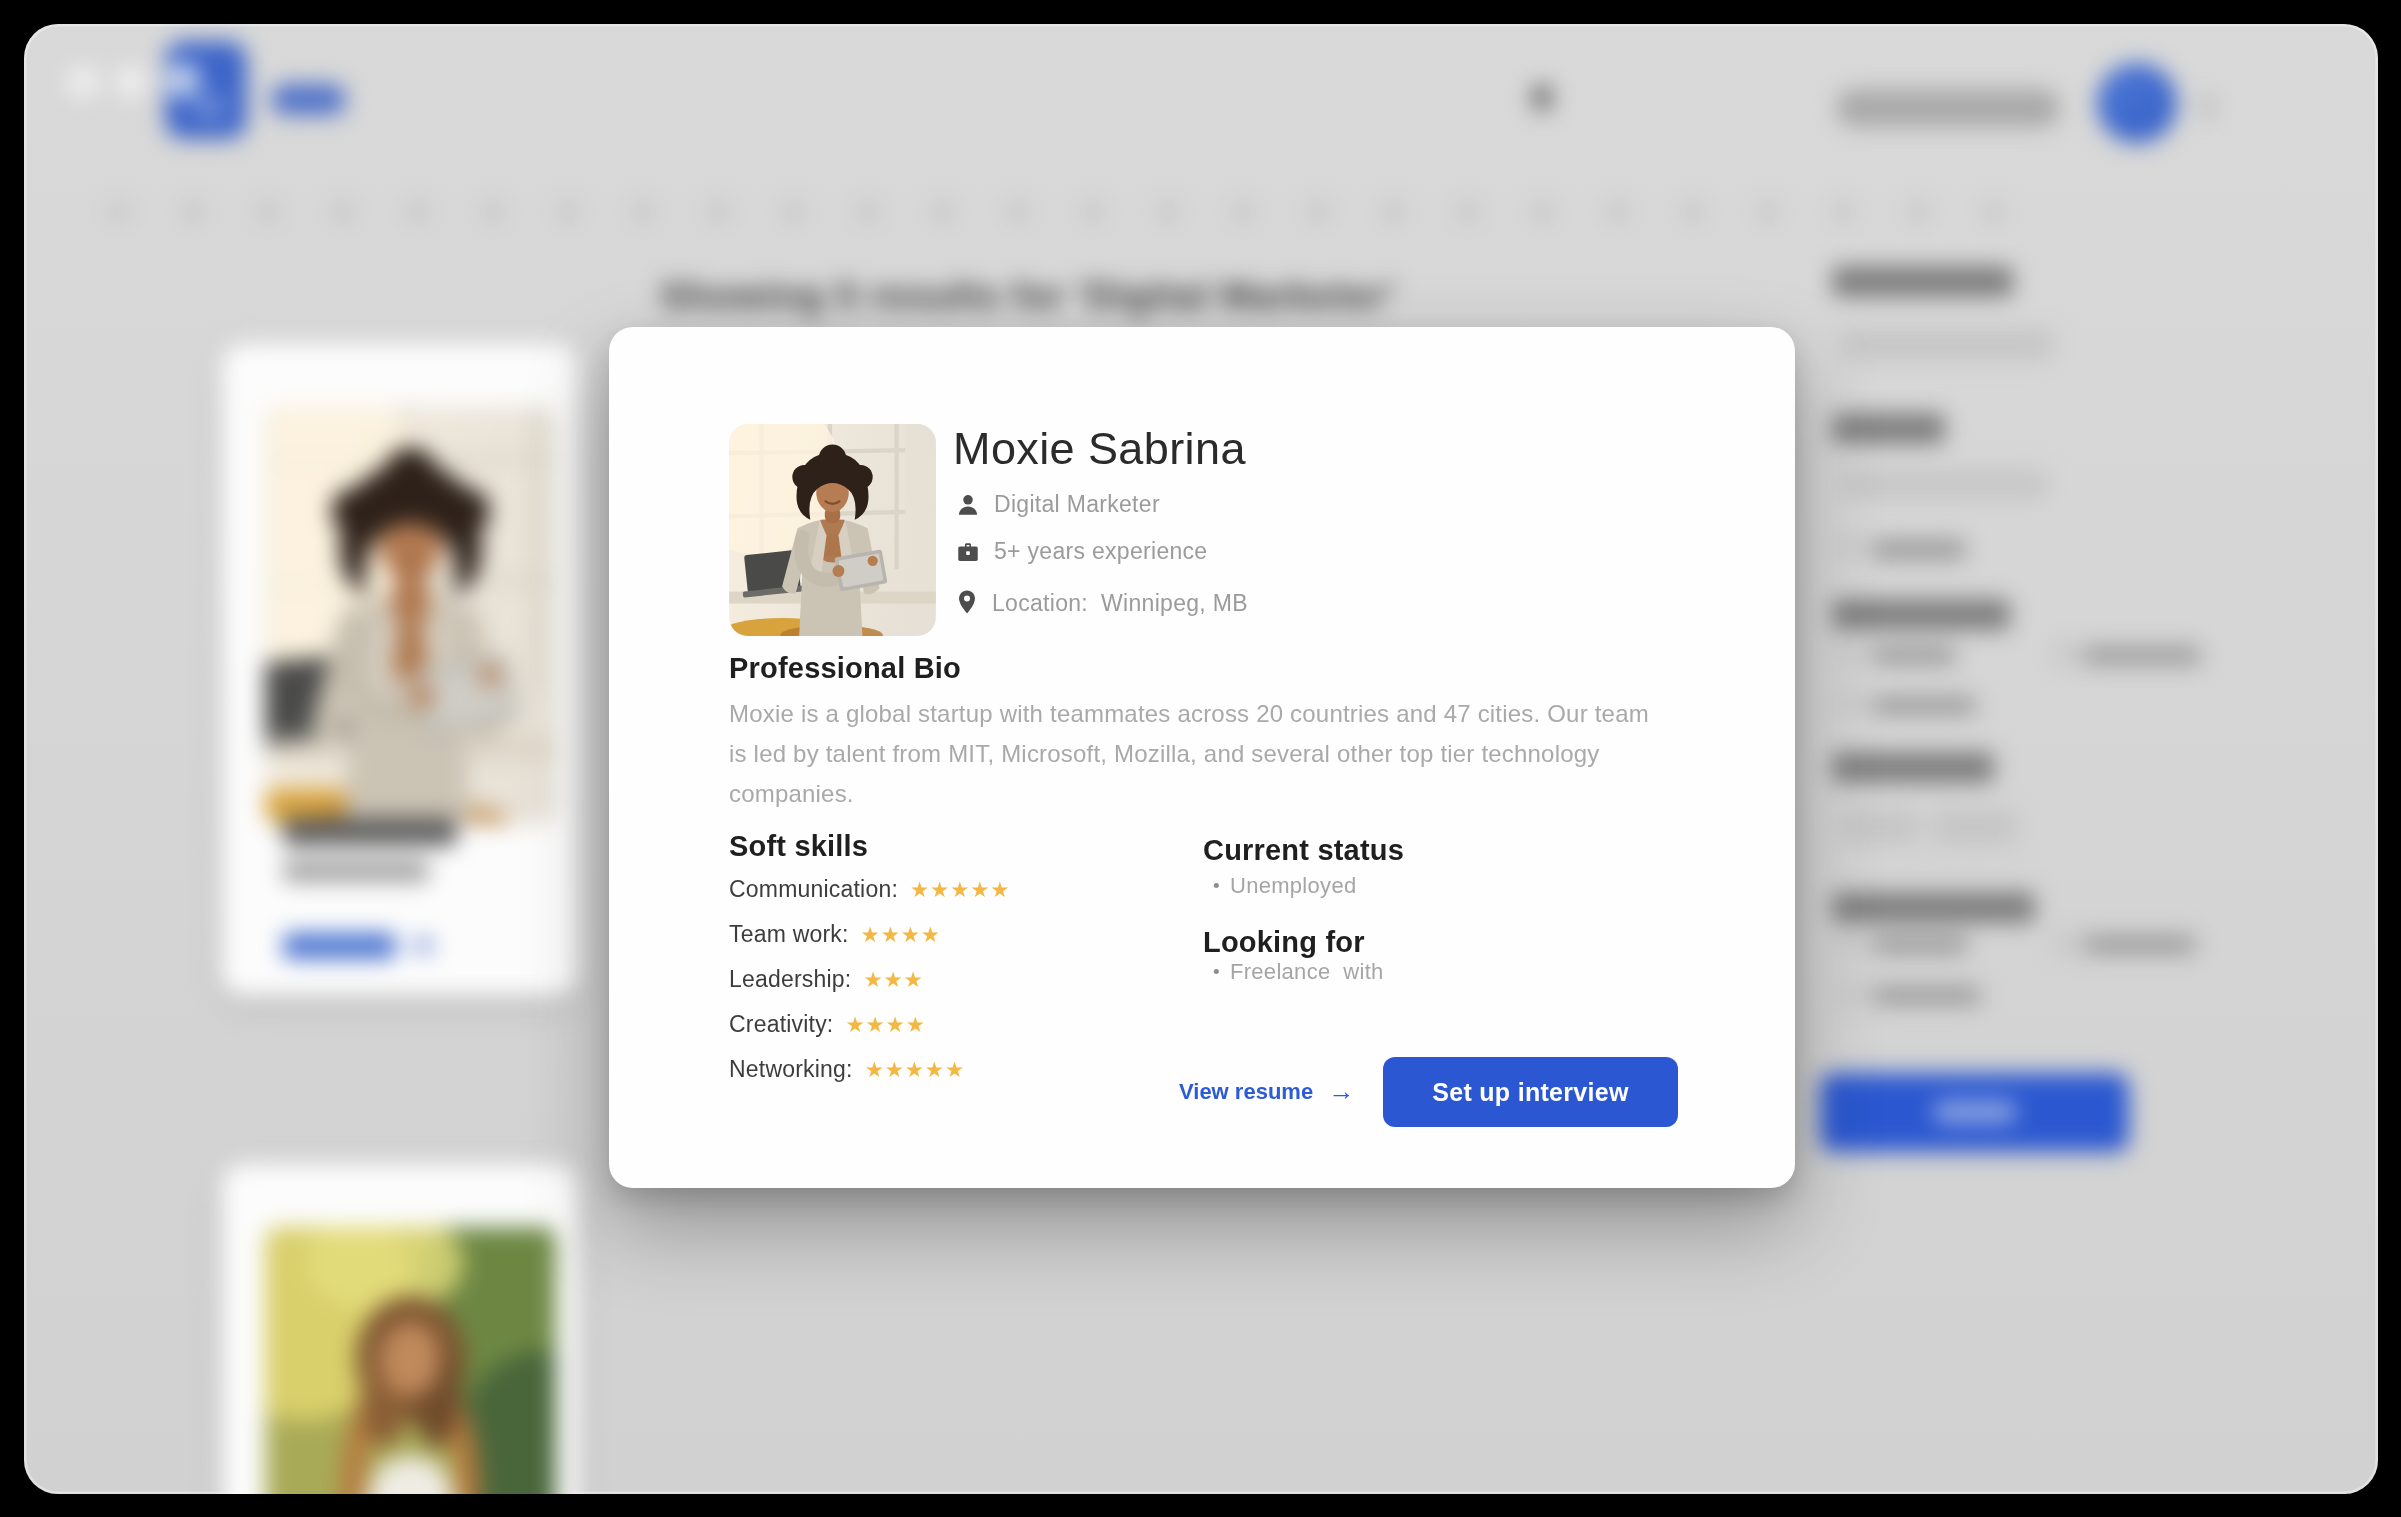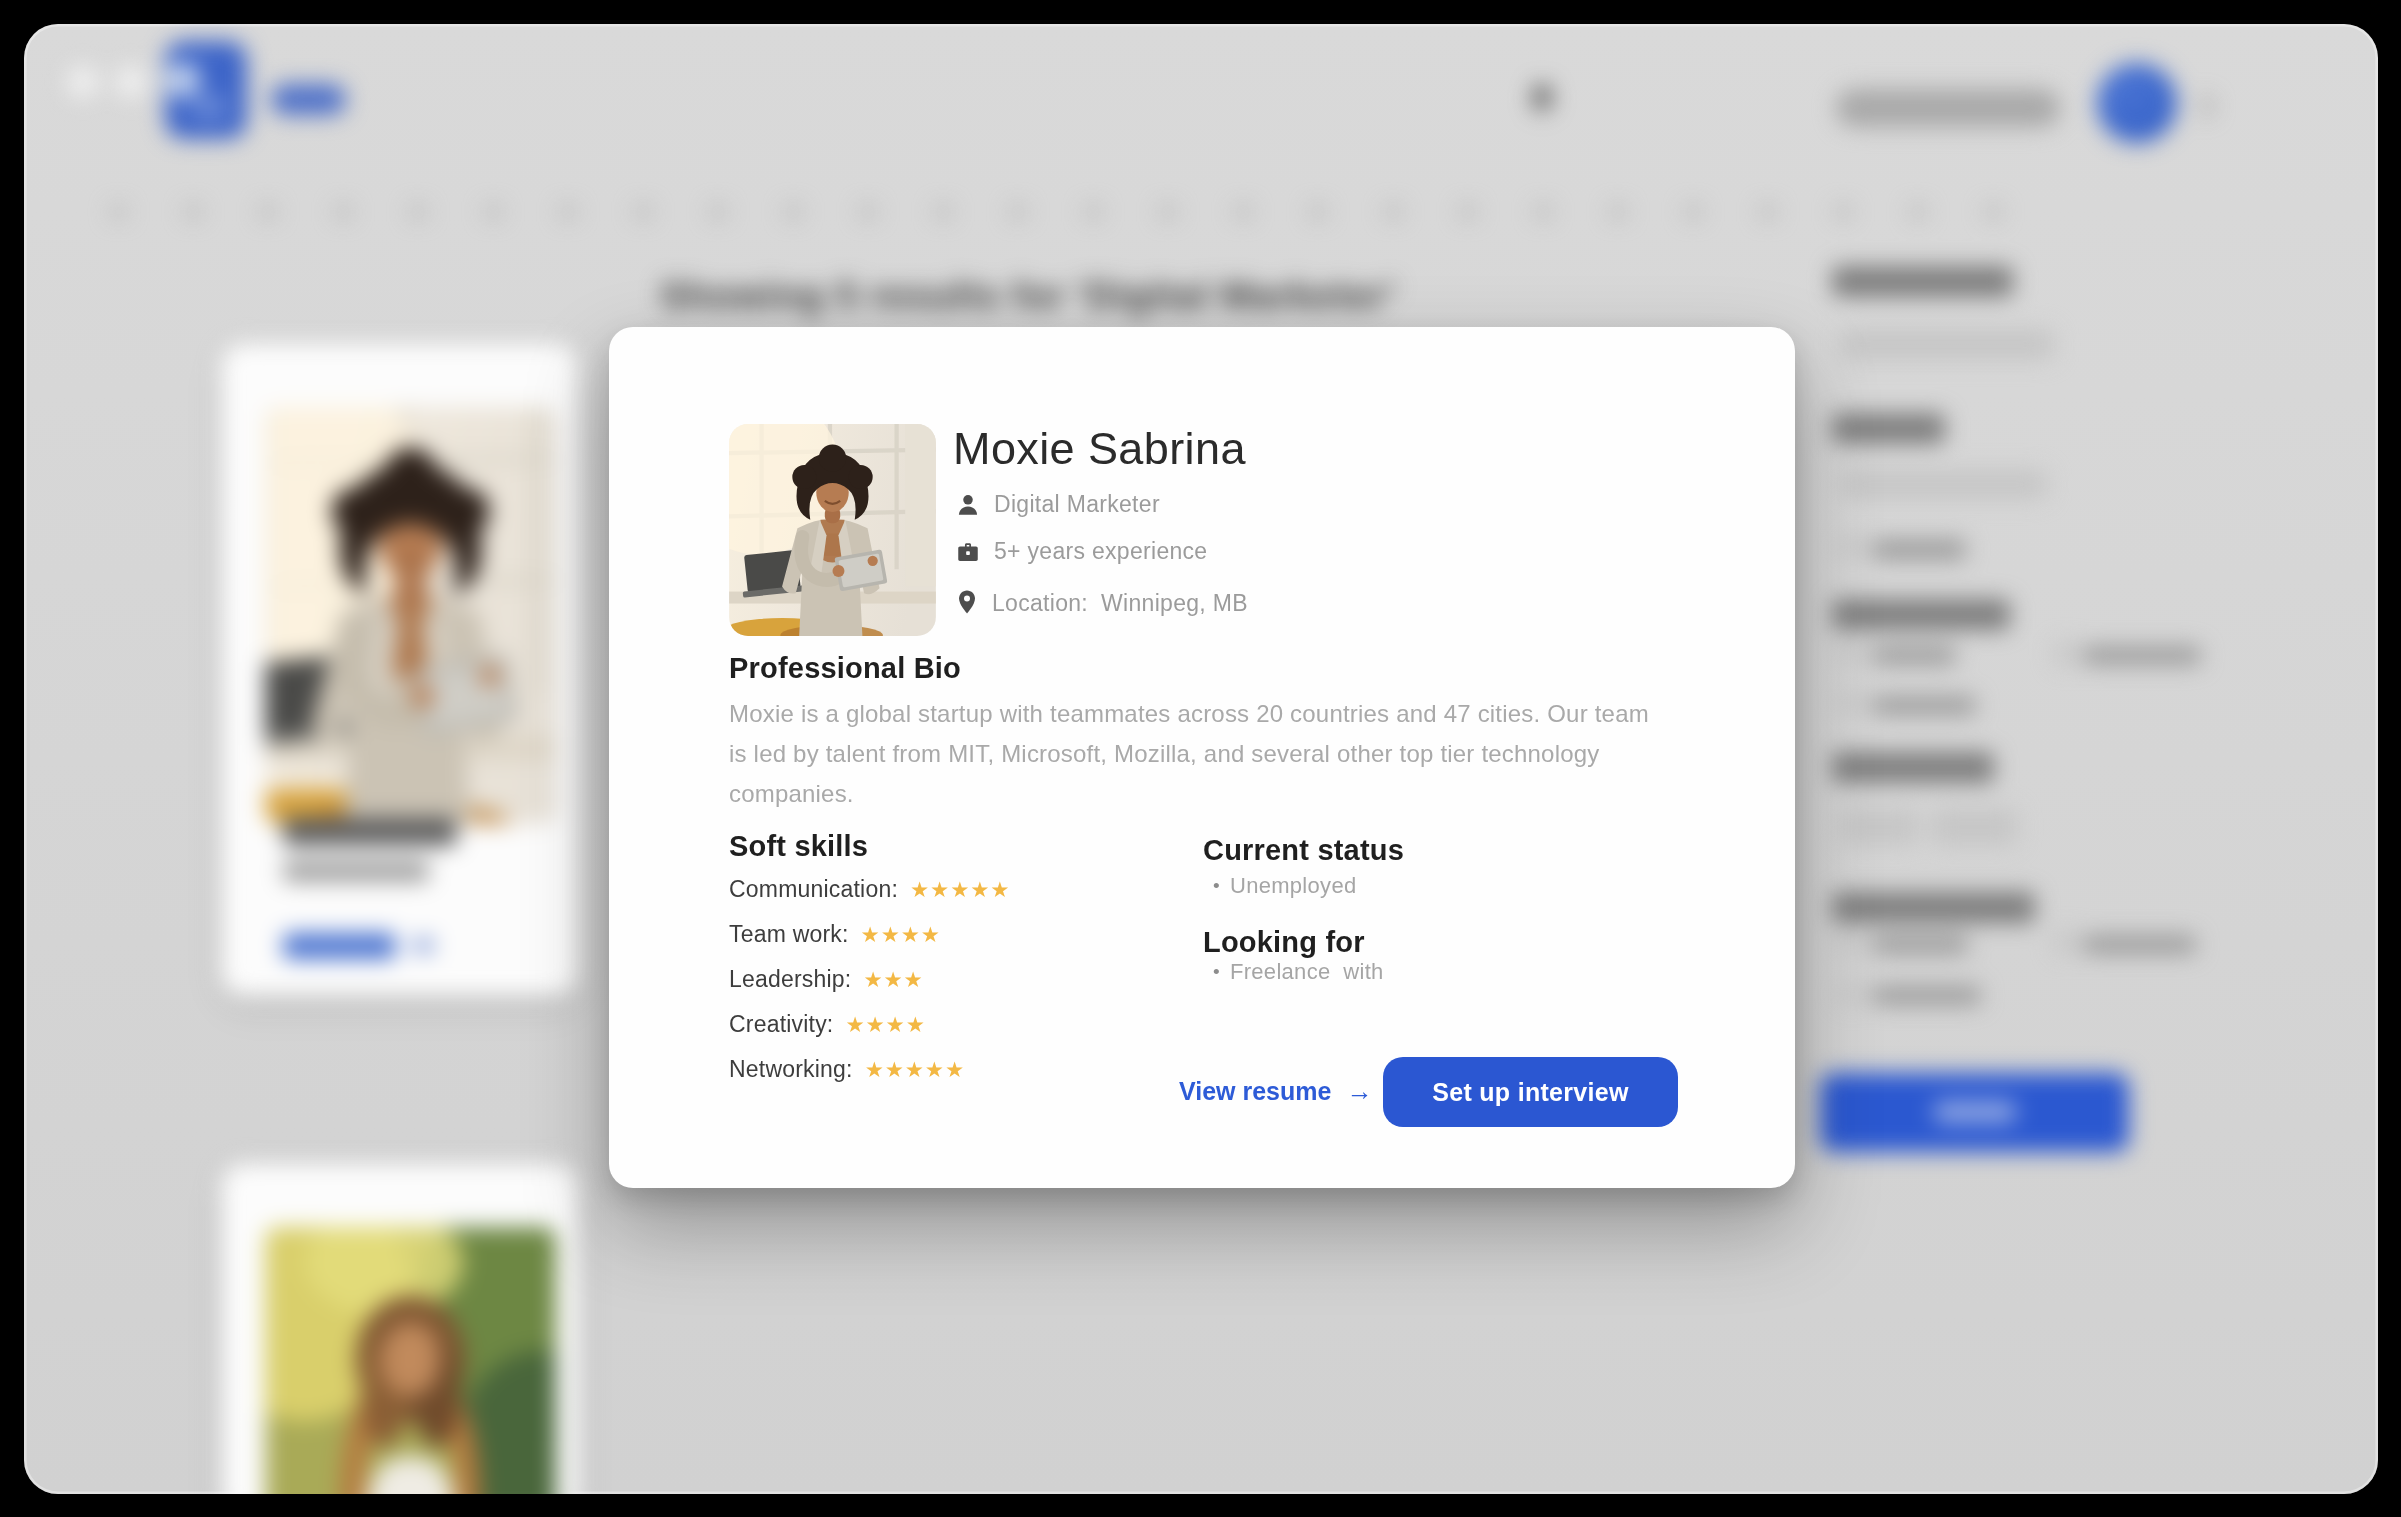--- a/index.html
+++ b/index.html
@@ -44,23 +44,23 @@
   .meta-row .txt{font-size:23px;color:#9b9b9b;letter-spacing:0.3px;}
   .m-h2{position:absolute;font-size:29px;font-weight:600;color:#1f1f1f;letter-spacing:0.2px;}
   .bio-line{font-size:24px;color:#a9a9a9;line-height:40px;letter-spacing:0.2px;}
   .skill-row{height:23px;margin-bottom:22px;display:flex;align-items:center;}
   .skill-label{font-size:23px;font-weight:500;color:#3d3d3d;letter-spacing:0.2px;}
   .skill-stars{font-size:21.4px;color:var(--star);margin-left:12px;letter-spacing:0.9px;}
   .bullet-row{position:absolute;display:flex;align-items:center;gap:10.3px;}
   .bullet-dot{font-size:19px;color:#8c8c8c;}
   .bullet-text{font-size:22px;color:#a5a5a5;white-space:pre-wrap;letter-spacing:0.3px;}
   .view-resume{position:absolute;left:570px;top:749px;display:flex;align-items:center;gap:15.4px;cursor:pointer;}
-  .view-resume .lbl{font-size:25px;font-weight:600;color:var(--accent);}
+  .view-resume .lbl{font-size:22px;font-weight:600;color:var(--accent);}
   .view-resume .arr{font-size:26px;color:var(--accent);}
-  .setup-btn{position:absolute;left:774px;top:730px;width:295px;height:70px;border-radius:20px;background:#2b57d2;
+  .setup-btn{position:absolute;left:774px;top:730px;width:295px;height:70px;border-radius:12px;background:#2b57d2;
     border:none;display:flex;align-items:center;justify-content:center;cursor:pointer;}
   .setup-btn span{font-size:25px;font-weight:600;color:#fff;letter-spacing:0.3px;}
 </style>
 </head>
 <body>
 
 <svg width="0" height="0" style="position:absolute" aria-hidden="true">
   <defs>
     <linearGradient id="og1" x1="0" y1="0" x2="1" y2="0.2">
       <stop offset="0" stop-color="#f7efdf"></stop>

